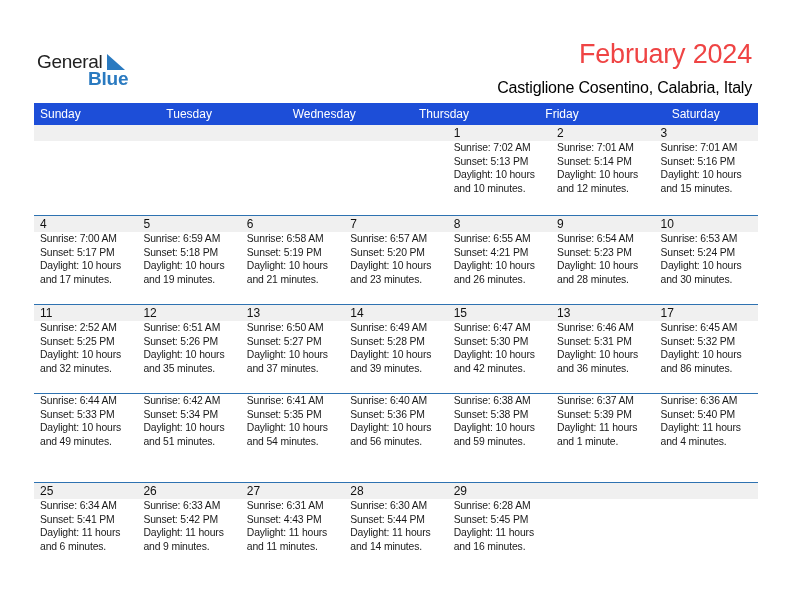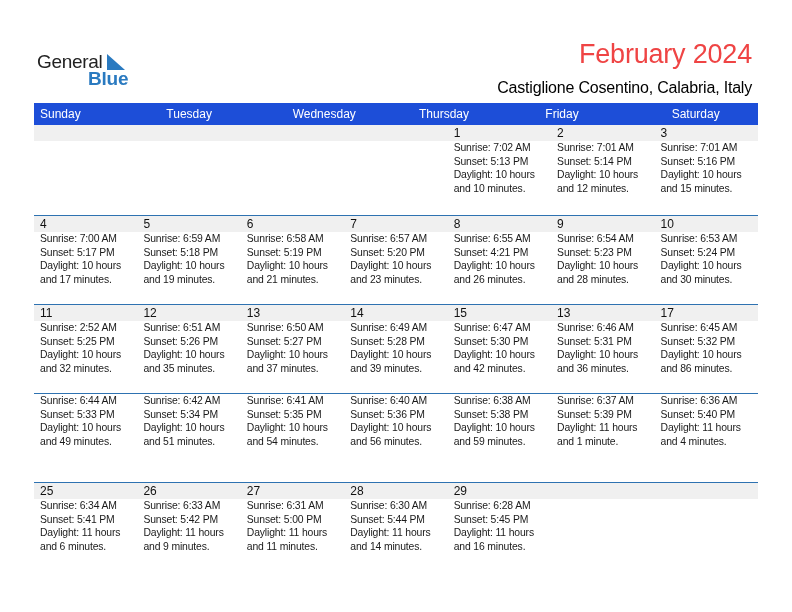--- a/index.html
+++ b/index.html
@@ -276,21 +276,21 @@
             <div>and 6 minutes.</div>
           </div>
           <div class="info-cell">
             <div>Sunrise: 6:33 AM</div>
             <div>Sunset: 5:42 PM</div>
             <div>Daylight: 11 hours</div>
             <div>and 9 minutes.</div>
           </div>
           <div class="info-cell">
             <div>Sunrise: 6:31 AM</div>
-            <div>Sunset: 5:00 PM</div>
+            <div>Sunset: 4:43 PM</div>
             <div>Daylight: 11 hours</div>
             <div>and 11 minutes.</div>
           </div>
           <div class="info-cell">
             <div>Sunrise: 6:30 AM</div>
             <div>Sunset: 5:44 PM</div>
             <div>Daylight: 11 hours</div>
             <div>and 14 minutes.</div>
           </div>
           <div class="info-cell">

